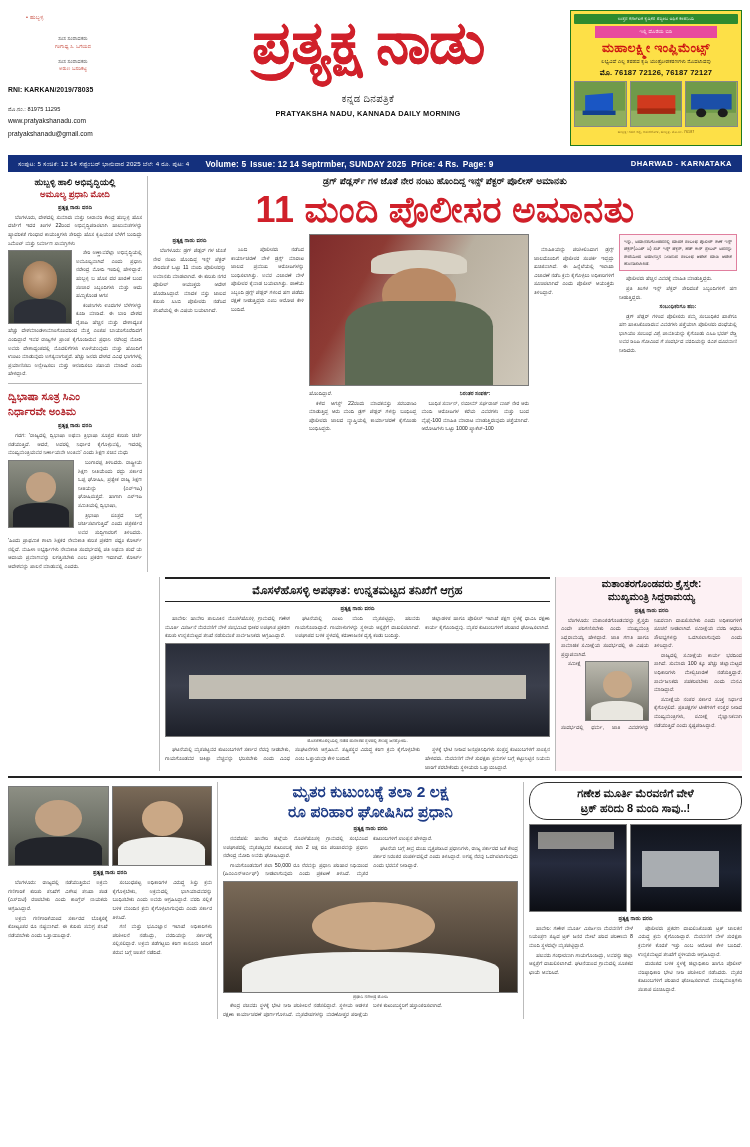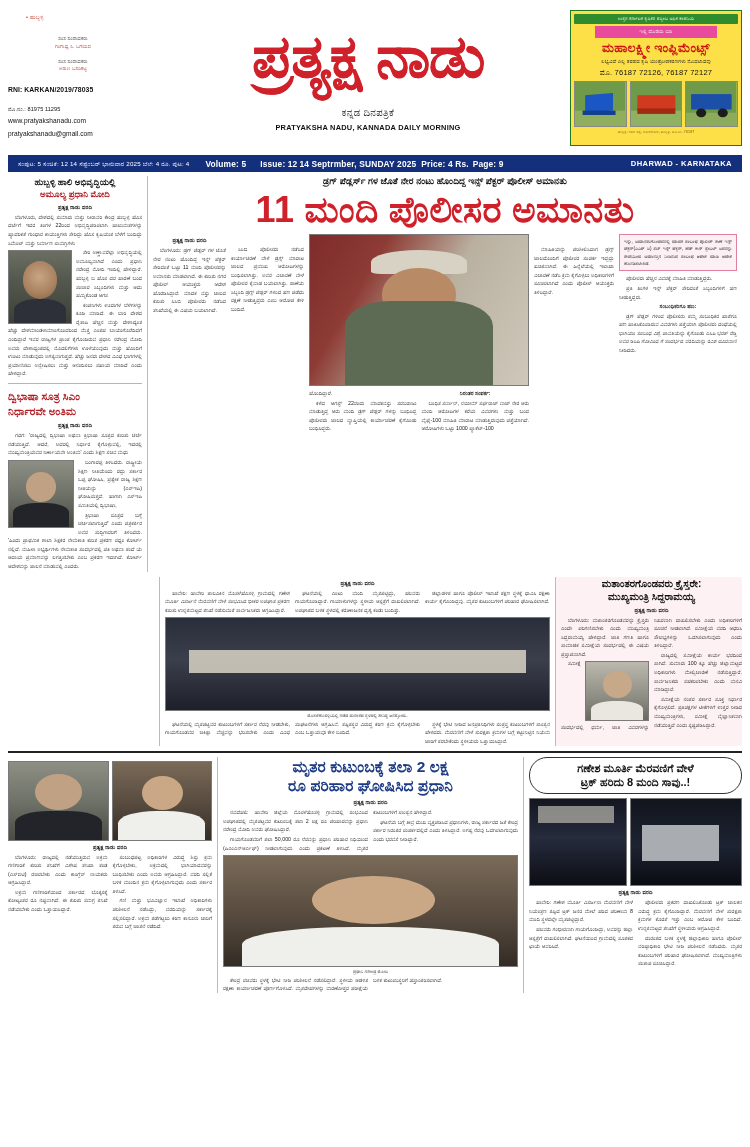--- a/index.html
+++ b/index.html
@@ -15,31 +15,31 @@
   .mh-names div{font-size:5px;line-height:1.55;letter-spacing:.1px;}
   .mh-lbl{color:#3a3a3a;}
   .mh-nm{color:#c0392b;}
   .mh-gap{height:7px;}
   .mh-rni{font-size:6.8px;font-weight:bold;color:#111;margin-top:13px;letter-spacing:.1px;}
   .mh-contact{margin-top:11px;}
   .mh-contact div{font-size:6.6px;color:#111;line-height:1.95;letter-spacing:.05px;}
   .mh-contact .tiny{font-size:5.6px;}
 
   .mh-center{flex:1;position:relative;text-align:center;}
-  .logo{color:#d0202a;font-family:"Liberation Sans",sans-serif;font-weight:bold;font-size:59px;line-height:1;letter-spacing:-1px;margin-top:22px;text-shadow:0.5px 0 0 #d0202a;}
+  .logo{color:#d0202a;font-family:"Liberation Sans",sans-serif;font-weight:bold;font-size:59px;line-height:1;letter-spacing:-1px;margin-top:8px;text-shadow:0.5px 0 0 #d0202a;}
   .logo-sub-kn{font-size:10px;color:#111;margin-top:20px;letter-spacing:.3px;}
   .logo-sub-en{font-size:7.4px;color:#111;font-weight:bold;letter-spacing:.25px;margin-top:4px;}
 
   .mh-right{width:172px;padding-top:4px;}
   .adbox{border:1.5px solid #1f7a1f;background:#fde047;height:136px;box-sizing:border-box;padding:3px;position:relative;}
   .ad-top{background:#2e8b2e;color:#fff;font-size:4.6px;text-align:center;padding:2.4px 2px;border-radius:1px;letter-spacing:.1px;}
   .ad-pink{background:#e84a9e;color:#fff;font-size:5px;text-align:center;padding:2.2px 2px;margin:2.5px auto 0;width:72%;letter-spacing:.2px;}
   .ad-title{color:#cc1111;font-size:12.5px;font-weight:bold;text-align:center;margin-top:3px;letter-spacing:.3px;}
   .ad-desc{color:#111;font-size:5.2px;text-align:center;margin-top:2.5px;letter-spacing:.1px;}
-  .ad-phone{color:#111;font-size:7.6px;font-weight:normal;text-align:center;margin-top:2.5px;letter-spacing:.2px;}
+  .ad-phone{color:#111;font-size:7.6px;font-weight:bold;text-align:center;margin-top:2.5px;letter-spacing:.2px;}
   .ad-imgs{display:flex;gap:3px;margin-top:3px;height:46px;}
   .ad-img{flex:1;border:0.5px solid #888;position:relative;overflow:hidden;}
   .ad-foot{font-size:3.6px;color:#7a5a12;text-align:center;margin-top:3px;letter-spacing:.1px;}
 
   
   .datebar{background:#14307d;color:#fff;height:17px;display:flex;align-items:center;padding:0 10px;box-sizing:border-box;margin:3px 8px 0 8px;}
   .datebar .kn{font-size:6.2px;letter-spacing:.2px;}
   .datebar .en{font-size:8.4px;font-weight:bold;letter-spacing:.15px;margin-left:16px;}
   .datebar .place{margin-left:auto;font-size:7.6px;font-weight:bold;letter-spacing:.4px;}
 
@@ -186,21 +186,21 @@
         </div>
         <div class="ad-foot">ಹುಬ್ಬಳ್ಳಿ: ಗದಗ ರಸ್ತೆ, ಅಮರಗೋಳ, ಹುಬ್ಬಳ್ಳಿ. ಮೊ.ನಂ. 76187</div>
       </div>
 
     </div>
   </div>
 
   <div class="datebar">
     <span class="kn">ಸಂಪುಟ: 5    ಸಂಚಿಕೆ: 12     14 ಸೆಪ್ಟೆಂಬರ್ ಭಾನುವಾರ 2025    ಬೆಲೆ: 4 ರೂ.    ಪುಟ: 4</span>
     <span class="en">Volume: 5</span>
-    <span class="en" style="margin-left:14px">Issue: 12</span>
+    <span class="en" style="margin-left:4px">Issue: 12</span>
     <span class="en" style="margin-left:2px;font-weight:bold">14 Septrmber,  SUNDAY 2025</span>
     <span class="en" style="margin-left:5px">Price: 4 Rs.</span>
     <span class="en" style="margin-left:4px">Page: 9</span>
     <span class="place">DHARWAD - KARNATAKA</span>
   </div>
 
   <div class="content">
 
     <div class="row1">
 
@@ -279,20 +279,21 @@
             </div>
           </div>
         </div>
       </div>
     </div>
 
     <div class="row2">
       <div class="midL"></div>
 
       <div class="midC">
+        <div class="sec-head c" style="font-size:11.5px;border-top:2px solid #222;border-bottom:1px solid #222;padding:3px 0">ಮೊಸಳೆಹೊಸಳ್ಳಿ ಅಪಘಾತ: ಉನ್ನತಮಟ್ಟದ ತನಿಖೆಗೆ ಆಗ್ರಹ</div>
         <div class="byline">ಪ್ರತ್ಯಕ್ಷ ನಾಡು ವರದಿ</div>
         <div class="tcol three-col">
           <p>ಹಾವೇರಿ: ಹಾವೇರಿ ತಾಲೂಕಿನ ಮೊಸಳೆಹೊಸಳ್ಳಿ ಗ್ರಾಮದಲ್ಲಿ ಗಣೇಶ ಮೂರ್ತಿ ವಿಸರ್ಜನೆ ಮೆರವಣಿಗೆ ವೇಳೆ ಸಂಭವಿಸಿದ ಭೀಕರ ಅಪಘಾತ ಪ್ರಕರಣ ಕುರಿತು ಉನ್ನತಮಟ್ಟದ ತನಿಖೆ ನಡೆಸುವಂತೆ ಸಾರ್ವಜನಿಕರು ಆಗ್ರಹಿಸಿದ್ದಾರೆ.</p>
           <p>ಘಟನೆಯಲ್ಲಿ ಎಂಟು ಮಂದಿ ಮೃತಪಟ್ಟಿದ್ದು, ಹಲವರು ಗಾಯಗೊಂಡಿದ್ದಾರೆ. ಗಾಯಾಳುಗಳನ್ನು ಸ್ಥಳೀಯ ಆಸ್ಪತ್ರೆಗೆ ದಾಖಲಿಸಲಾಗಿದೆ. ಅಪಘಾತದ ಬಳಿಕ ಸ್ಥಳದಲ್ಲಿ ಕರುಣಾಜನಕ ದೃಶ್ಯ ಕಂಡು ಬಂದಿತ್ತು.</p>
           <p>ಜಿಲ್ಲಾಡಳಿತ ಹಾಗೂ ಪೊಲೀಸ್ ಇಲಾಖೆ ತಕ್ಷಣ ಸ್ಥಳಕ್ಕೆ ಧಾವಿಸಿ ರಕ್ಷಣಾ ಕಾರ್ಯ ಕೈಗೊಂಡಿದ್ದವು. ಮೃತರ ಕುಟುಂಬಗಳಿಗೆ ಪರಿಹಾರ ಘೋಷಿಸಲಾಗಿದೆ.</p>
         </div>
         <div class="photo ph-crowd" style="height:92px;margin-top:3px"></div>
         <div class="cap">ಮೊಸಳೆಹೊಸಳ್ಳಿಯಲ್ಲಿ ನಡೆದ ದುರಂತದ ಸ್ಥಳದಲ್ಲಿ ಸೇರಿದ್ದ ಜನಸ್ತೋಮ.</div>
         <div class="tcol three-col" style="margin-top:2px">
           <p>ಘಟನೆಯಲ್ಲಿ ಮೃತಪಟ್ಟವರ ಕುಟುಂಬಗಳಿಗೆ ಸರ್ಕಾರ ನೆರವು ನೀಡಬೇಕು, ಗಾಯಗೊಂಡವರ ಚಿಕಿತ್ಸಾ ವೆಚ್ಚವನ್ನು ಭರಿಸಬೇಕು ಎಂದು ವಿವಿಧ ಸಂಘಟನೆಗಳು ಆಗ್ರಹಿಸಿವೆ. ತಪ್ಪಿತಸ್ಥರ ವಿರುದ್ಧ ಕಠಿಣ ಕ್ರಮ ಕೈಗೊಳ್ಳಬೇಕು ಎಂಬ ಒತ್ತಾಯವೂ ಕೇಳಿ ಬಂದಿದೆ.</p>

